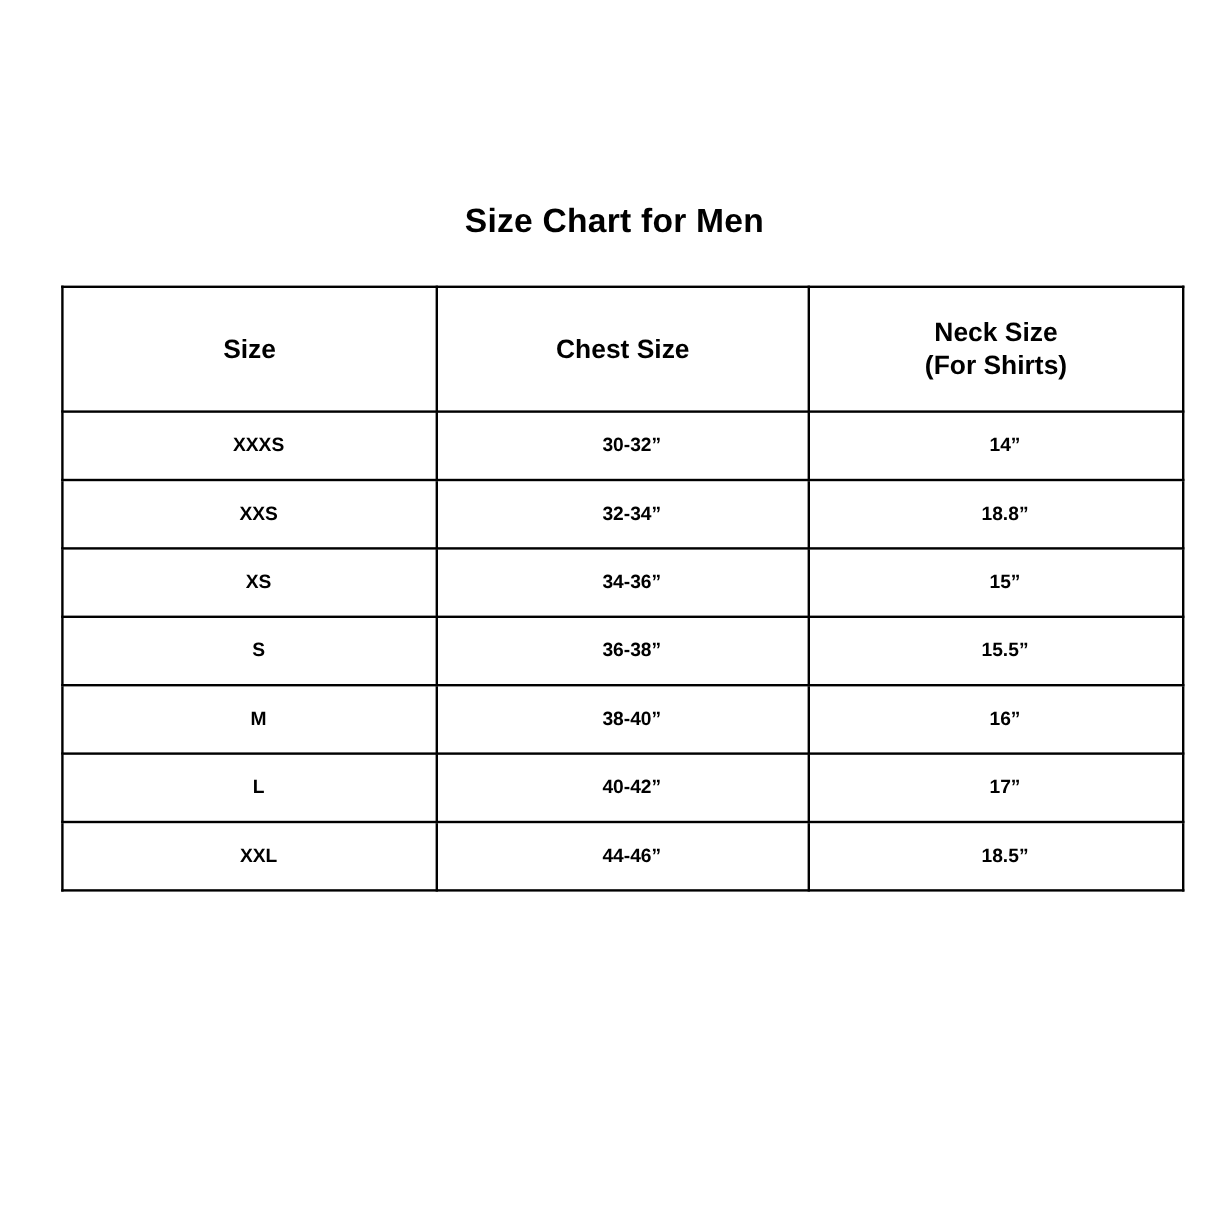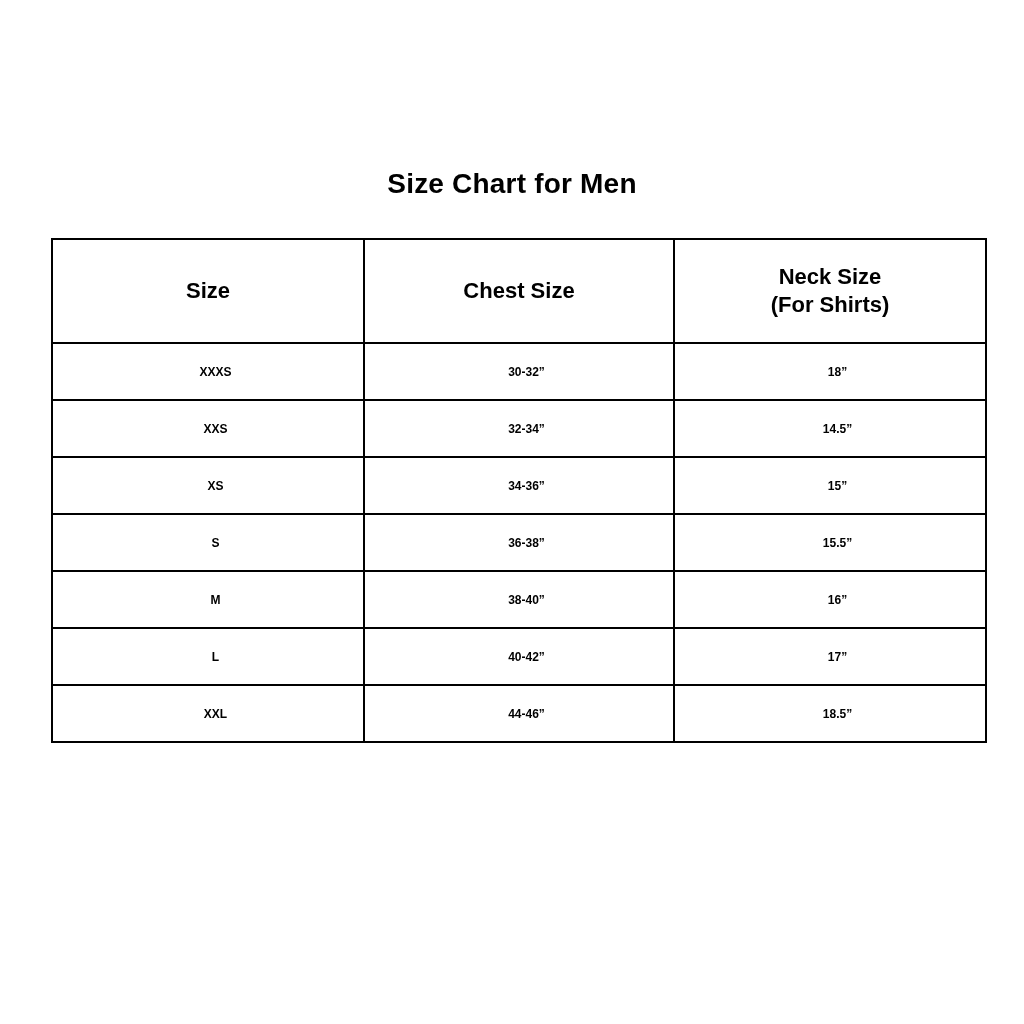--- a/index.html
+++ b/index.html
@@ -46,21 +46,21 @@
     font-weight: bold;
     color: #000000;
   }
   .size-table th {
     font-size: 22px;
     height: 100px;
     line-height: 1.28;
     vertical-align: middle;
   }
   .size-table td {
-    font-size: 12px;
+    font-size: 16px;
     height: 53px;
     vertical-align: middle;
     padding-left: 16px;
   }
   .col-size { width: 308px; }
   .col-chest { width: 306px; }
   .col-neck { width: 308px; margin-left: 36px; }
   .sub-line {
     display: block;
     font-size: 22px;
@@ -86,26 +86,26 @@
         <th class="col-neck">
           <span>Neck Size</span>
           <span class="sub-line">(For Shirts)</span>
         </th>
       </tr>
     </thead>
     <tbody>
       <tr>
         <td>XXXS</td>
         <td>30-32”</td>
-        <td>18”</td>
+        <td>14”</td>
       </tr>
       <tr>
         <td>XXS</td>
         <td>32-34”</td>
-        <td>14.5”</td>
+        <td>18.8”</td>
       </tr>
       <tr>
         <td>XS</td>
         <td>34-36”</td>
         <td>15”</td>
       </tr>
       <tr>
         <td>S</td>
         <td>36-38”</td>
         <td>15.5”</td>

